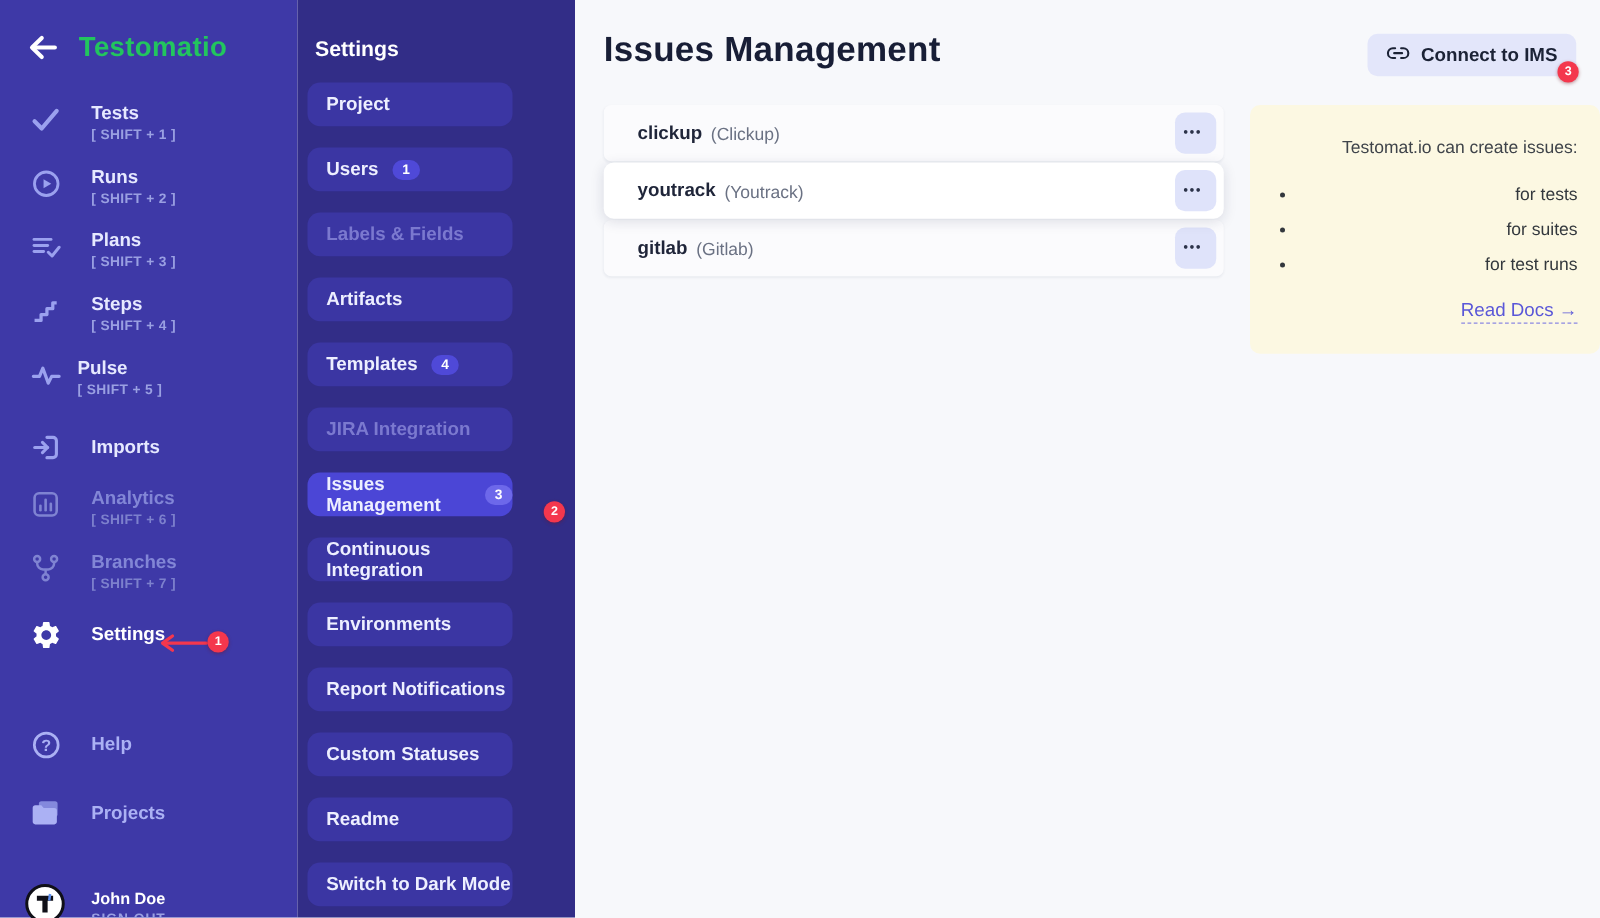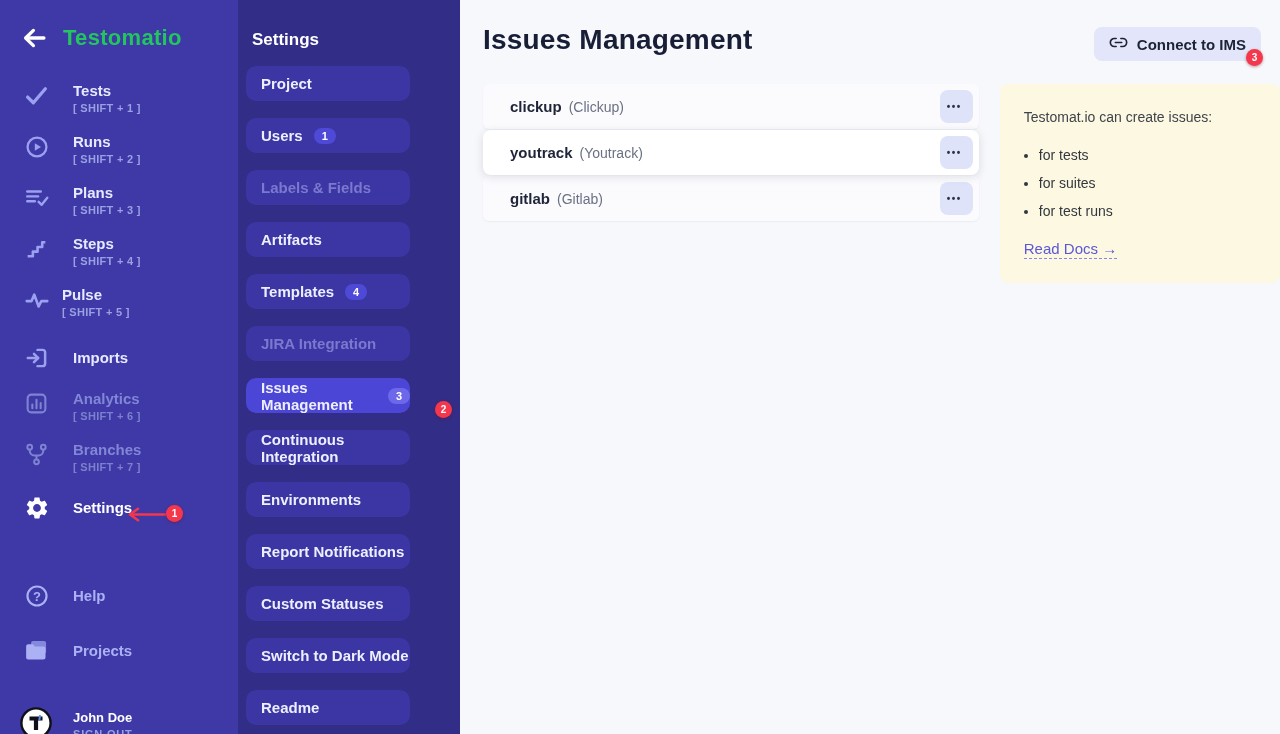--- a/index.html
+++ b/index.html
@@ -61,21 +61,21 @@
     box-shadow:0 1px 2px rgba(24,30,70,.06); position:relative; }
   .issue-row.hovered { background:#fff; border-radius:8px; z-index:2;
     box-shadow:0 2px 10px rgba(24,30,70,.13); }
   .issue-name { font-size:15px; font-weight:700; color:#1f2539; }
   .issue-type { font-size:14px; color:#6a7183; margin-left:7px; }
   .dots-btn { margin-left:auto; width:33px; height:33px; border:none; border-radius:8px;
     background:#dfe3fa; color:#2c3349; cursor:pointer; display:flex; align-items:center;
     justify-content:center; font-size:10px; font-weight:700; letter-spacing:1.5px;
     padding-left:2px; font-family:inherit; }
   .info-panel { width:288px; margin-left:21px; background:#fcf8e2; border-radius:8px;
-    padding:25px 18px 24px 24px; min-height:190px; }
+    padding:25px 18px 24px 24px; min-height:190px;text-align:right; }
   .info-title { font-size:14px; color:#3f444a; }
   .info-panel ul { margin:22px 0 0 0; padding-left:15px; }
   .info-panel li { font-size:14px; color:#33383d; margin-bottom:12px; }
   .read-docs { display:inline-block; margin-top:9px; font-size:15px; color:#5a57d8;
     text-decoration:none; border-bottom:1px dashed #8a87e2; padding-bottom:1px; cursor:pointer; }
 
   
   .ann-badge { position:absolute; width:17px; height:17px; border-radius:50%;
     background:#f4374d; color:#fff; font-size:10px; font-weight:700;
     display:flex; align-items:center; justify-content:center; z-index:10;
@@ -285,24 +285,24 @@
     <div class="sn-item">
         <span>Environments</span>
       </div>
     <div class="sn-item">
         <span>Report Notifications</span>
       </div>
     <div class="sn-item">
         <span>Custom Statuses</span>
       </div>
     <div class="sn-item">
+        <span>Readme</span>
+      </div>
+    <div class="sn-item">
         <span>Switch to Dark Mode</span>
-      </div>
-    <div class="sn-item">
-        <span>Readme</span>
       </div>
   </div>
 </div>
 
 <div class="main">
   <h2>Issues Management</h2>
   <button class="connect-btn">
     <span>
       <svg viewBox="0 0 24 24" width="19" height="19" fill="none" stroke="#1c2336" stroke-width="2.1" stroke-linecap="round">
           <path d="M15 7h2.3a5 5 0 0 1 0 10H15"></path>

